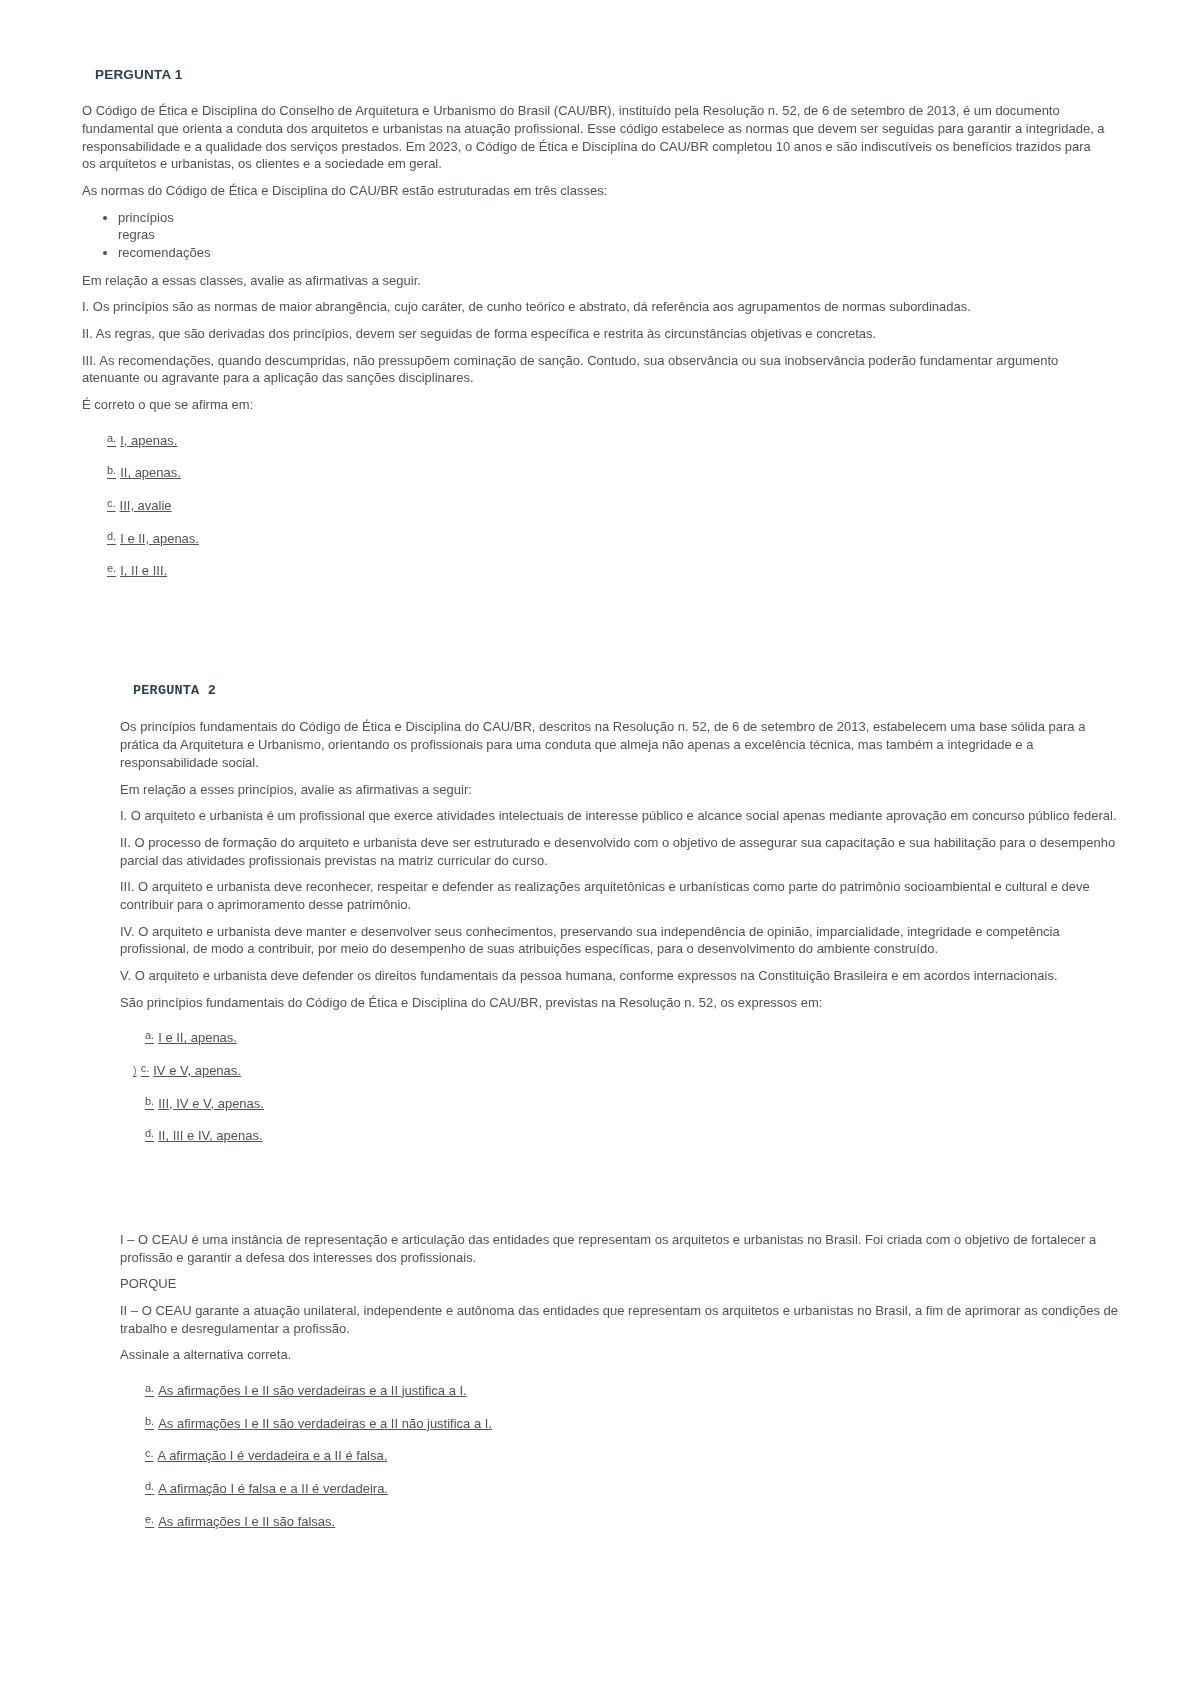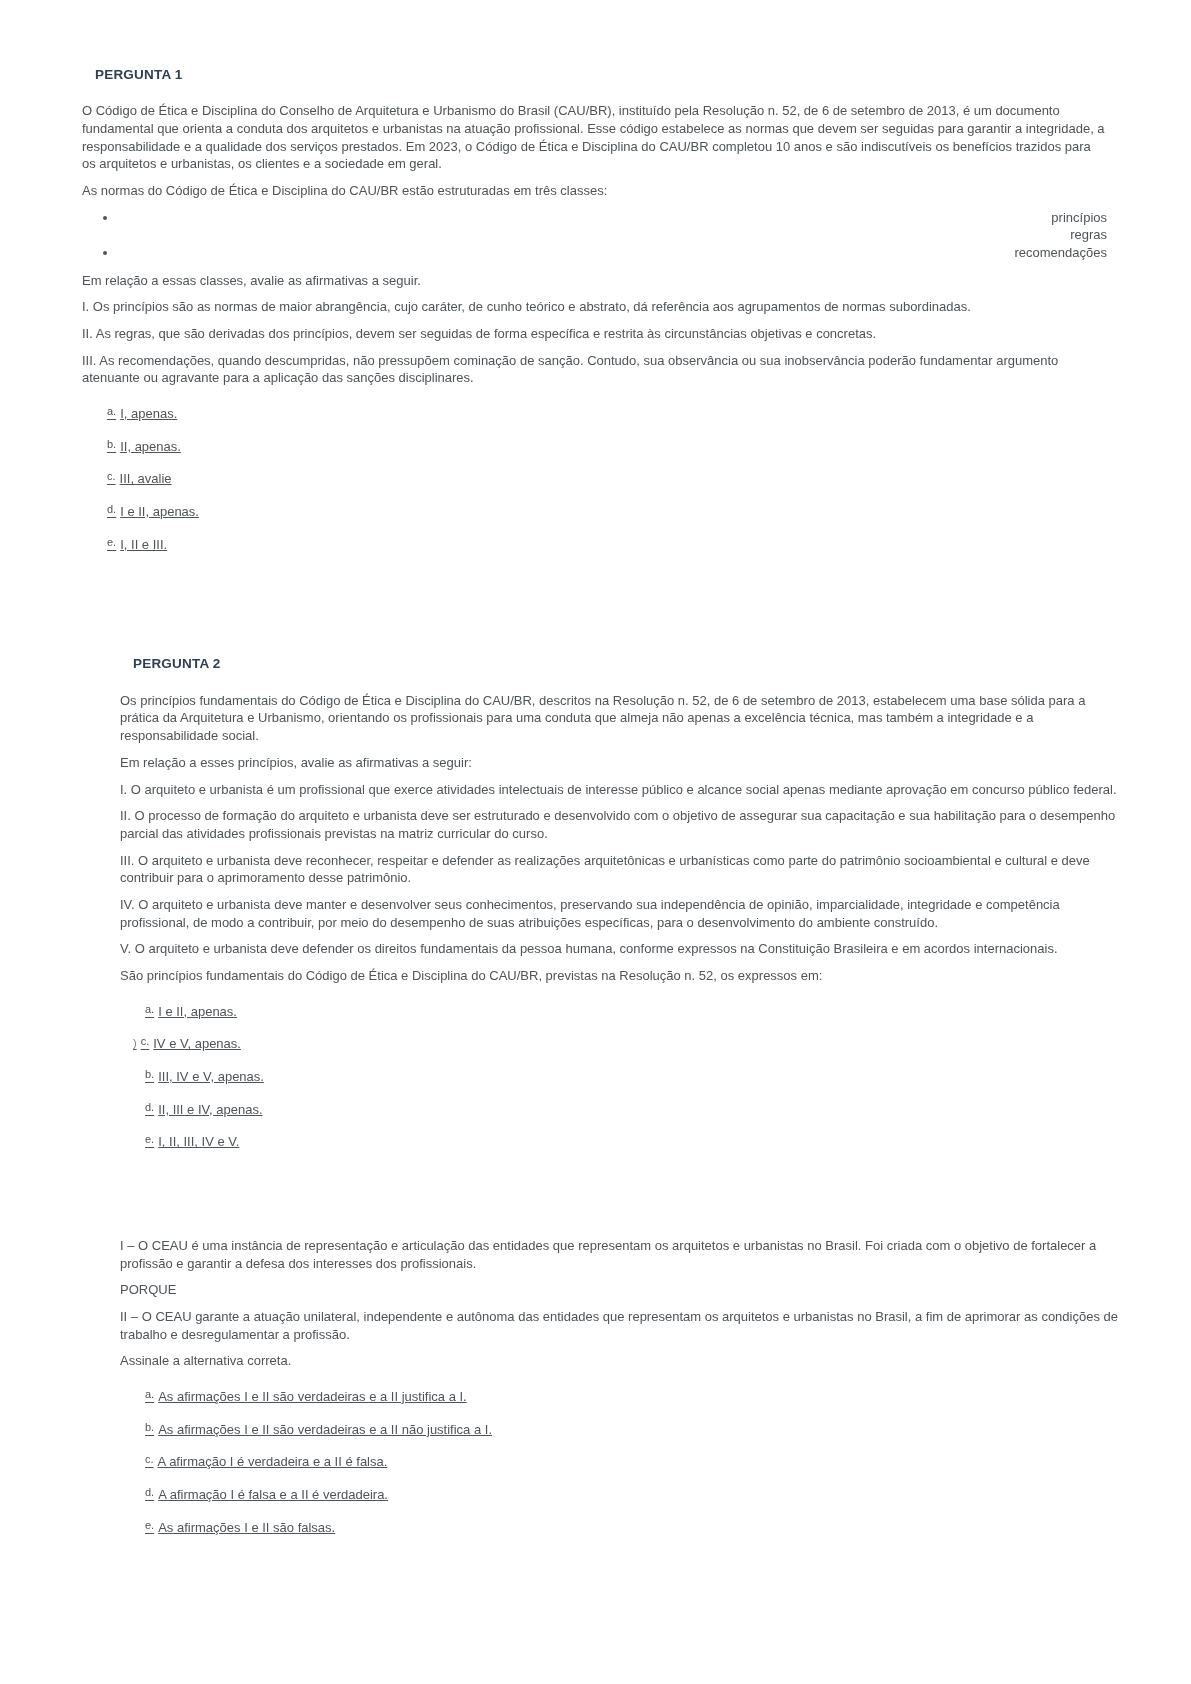--- a/index.html
+++ b/index.html
@@ -33,21 +33,20 @@
     margin: 0 0 9px 0;
   }
   ul.bullets {
     margin: 4px 0 10px 0;
     padding-left: 36px;
     list-style: disc;
   }
   ul.bullets li {
     margin: 0;
     padding: 0;
-    text-align: right;
   }
   .options {
     margin-top: 18px;
     text-decoration: underline;
   }
   .option {
     margin: 0 0 15px 25px;
     cursor: pointer;
   }
   .opt-letter {
@@ -65,21 +64,21 @@
     left: -12px;
     margin-right: -8px;
     color: #7a8084;
     font-size: 11px;
     top: -1px;
   }
   
   #q1 { margin: 66px 84px 0 82px; }
   #q2 { margin: 102px 72px 0 120px; }
   #q3 { margin: 86px 72px 0 120px; }
-  #q2 .q-header { margin-left: 13px; }
+  #q2 .q-header { margin-left: 13px; font-family: Liberation Mono, monospace; }
   .porque { margin: 2px 0 9px 0; }
 </style>
 </head>
 <body>
 
 <section class="question" id="q1">
   <h2 class="q-header">PERGUNTA 1</h2>
   <p>O Código de Ética e Disciplina do Conselho de Arquitetura e Urbanismo do Brasil (CAU/BR), instituído pela Resolução n. 52, de 6 de setembro de 2013, é um documento fundamental que orienta a conduta dos arquitetos e urbanistas na atuação profissional. Esse código estabelece as normas que devem ser seguidas para garantir a integridade, a responsabilidade e a qualidade dos serviços prestados. Em 2023, o Código de Ética e Disciplina do CAU/BR completou 10 anos e são indiscutíveis os benefícios trazidos para os arquitetos e urbanistas, os clientes e a sociedade em geral.</p>
   <p>As normas do Código de Ética e Disciplina do CAU/BR estão estruturadas em três classes:</p>
   <ul class="bullets">
@@ -88,20 +87,21 @@
       <span>regras</span>
     </li>
     <li>
       <span>recomendações</span>
     </li>
   </ul>
   <p>Em relação a essas classes, avalie as afirmativas a seguir.</p>
   <p class="statement">I. Os princípios são as normas de maior abrangência, cujo caráter, de cunho teórico e abstrato, dá referência aos agrupamentos de normas subordinadas.</p>
   <p class="statement">II. As regras, que são derivadas dos princípios, devem ser seguidas de forma específica e restrita às circunstâncias objetivas e concretas.</p>
   <p class="statement">III. As recomendações, quando descumpridas, não pressupõem cominação de sanção. Contudo, sua observância ou sua inobservância poderão fundamentar argumento atenuante ou agravante para a aplicação das sanções disciplinares.</p>
+  <p>É correto o que se afirma em:</p>
   <div class="options">
     <div class="option">
       <span class="opt-letter">a.</span><span class="opt-text">I, apenas.</span>
     </div>
     <div class="option">
       <span class="opt-letter">b.</span><span class="opt-text">II, apenas.</span>
     </div>
     <div class="option">
       <span class="opt-letter">c.</span><span class="opt-text">III, avalie</span>
     </div>
@@ -130,23 +130,20 @@
     </div>
     <div class="option">
       <span class="pre-mark">)</span><span class="opt-letter">c.</span><span class="opt-text">IV e V, apenas.</span>
     </div>
     <div class="option">
       <span class="opt-letter">b.</span><span class="opt-text">III, IV e V, apenas.</span>
     </div>
     <div class="option">
       <span class="opt-letter">d.</span><span class="opt-text">II, III e IV, apenas.</span>
     </div>
-    <div class="option">
-      <span class="opt-letter">e.</span><span class="opt-text">I, II, III, IV e V.</span>
-    </div>
   </div>
 </section>
 
 <section class="question" id="q3">
   <p class="statement">I – O CEAU é uma instância de representação e articulação das entidades que representam os arquitetos e urbanistas no Brasil. Foi criada com o objetivo de fortalecer a profissão e garantir a defesa dos interesses dos profissionais.</p>
   <p class="porque">PORQUE</p>
   <p class="statement">II – O CEAU garante a atuação unilateral, independente e autônoma das entidades que representam os arquitetos e urbanistas no Brasil, a fim de aprimorar as condições de trabalho e desregulamentar a profissão.</p>
   <p>Assinale a alternativa correta.</p>
   <div class="options">
     <div class="option">

